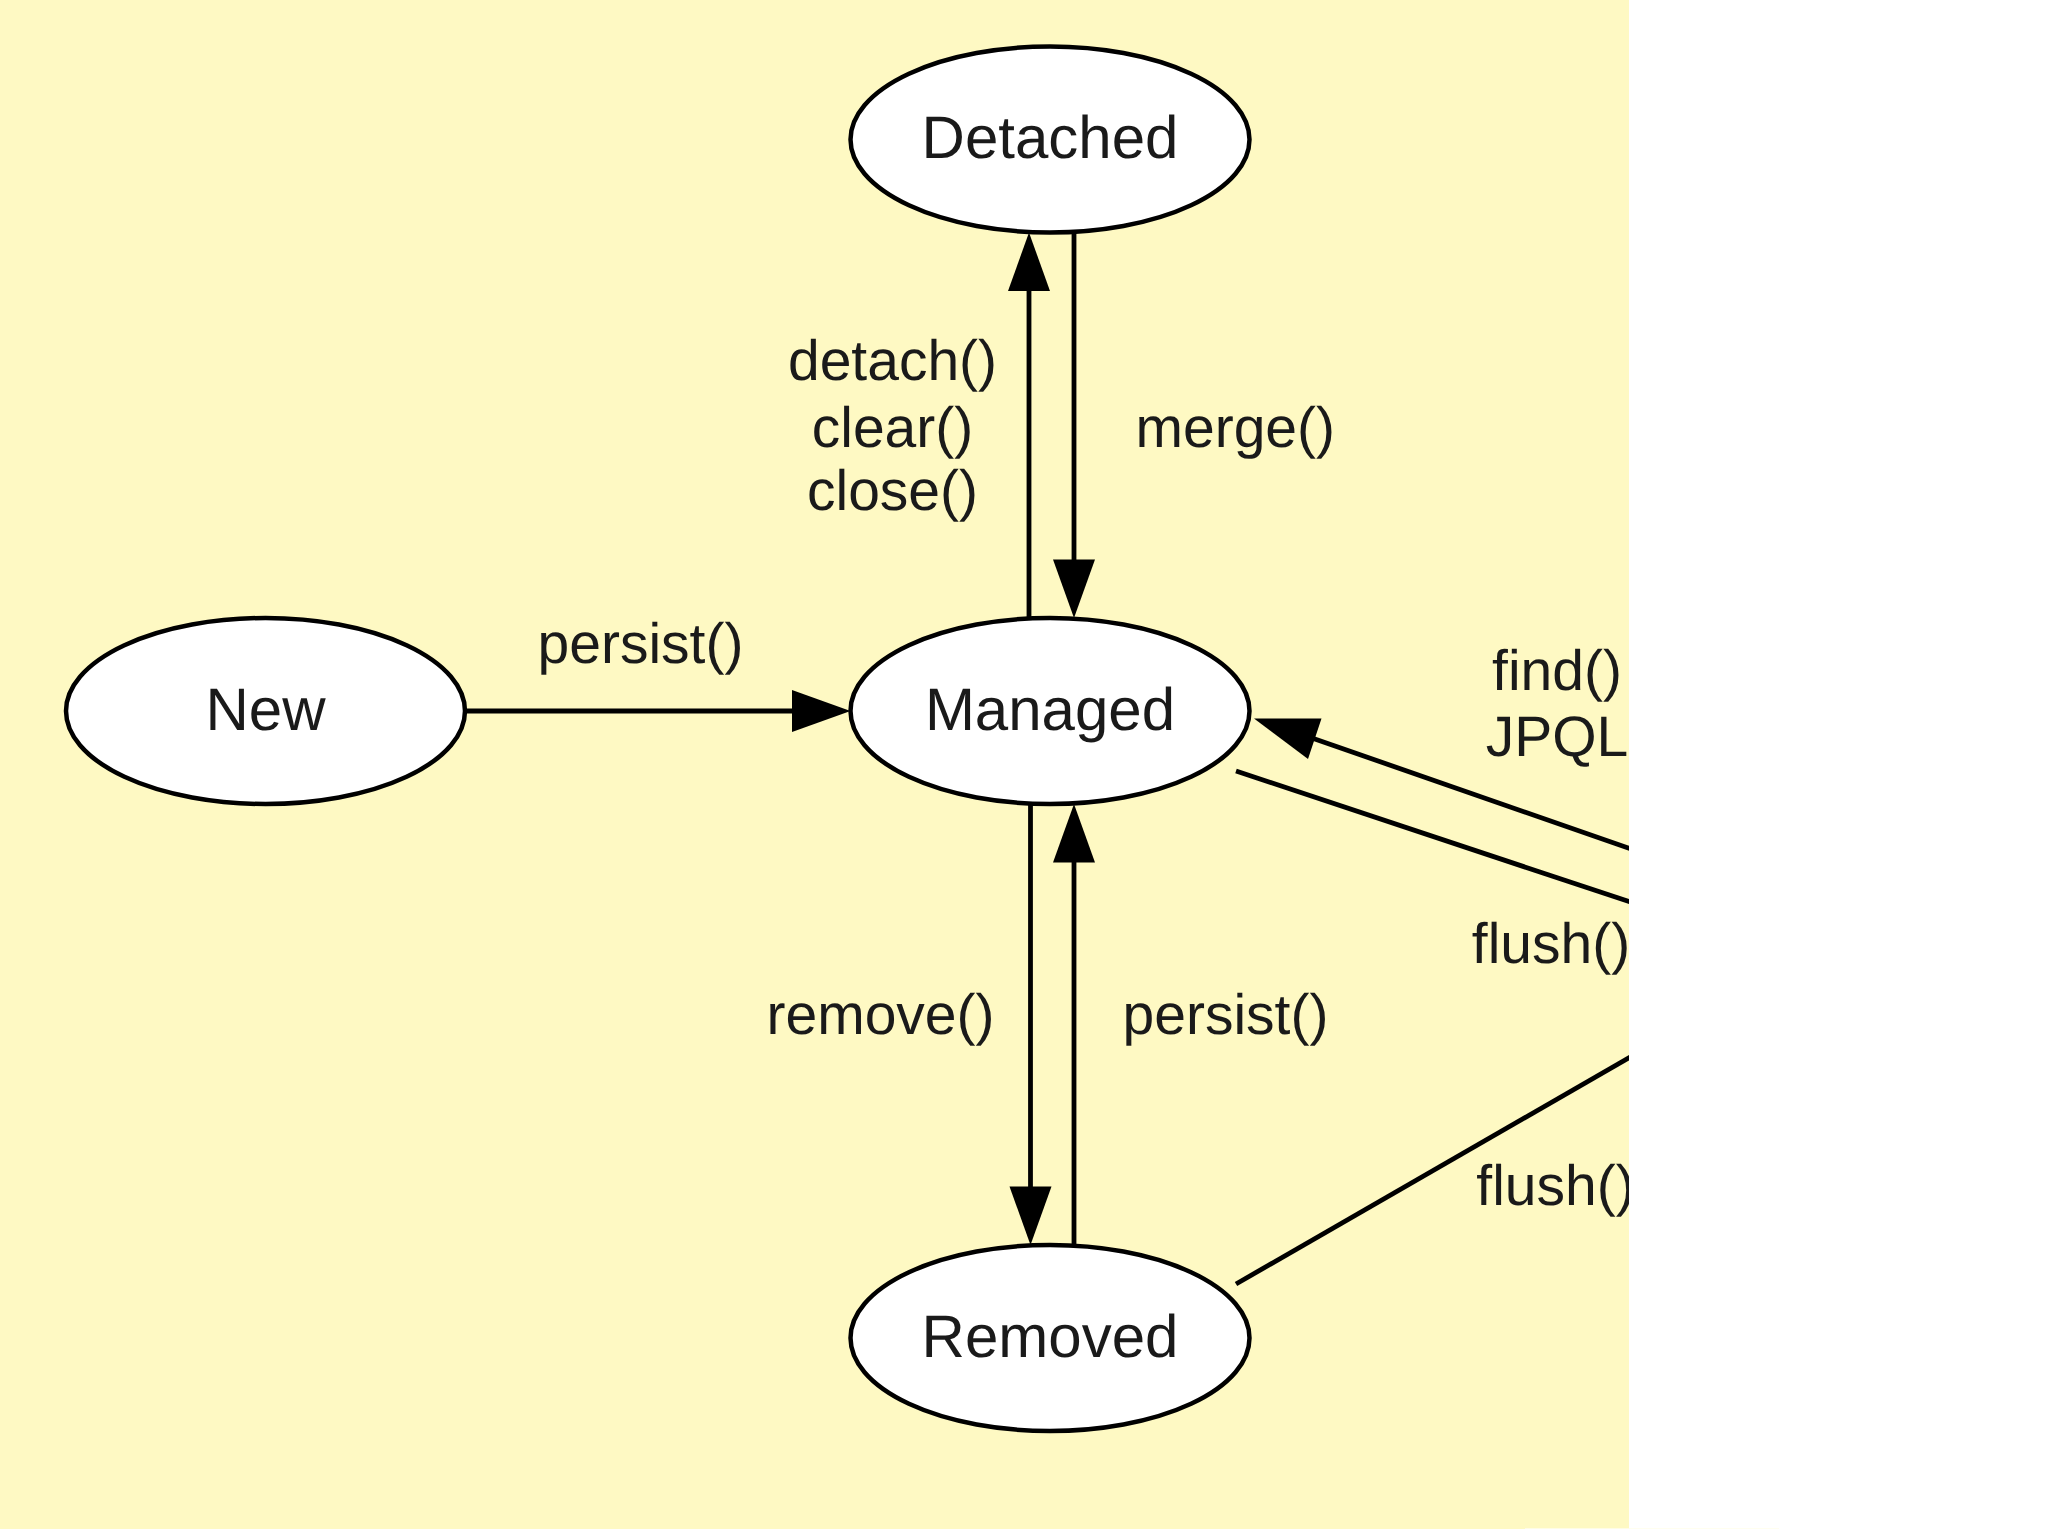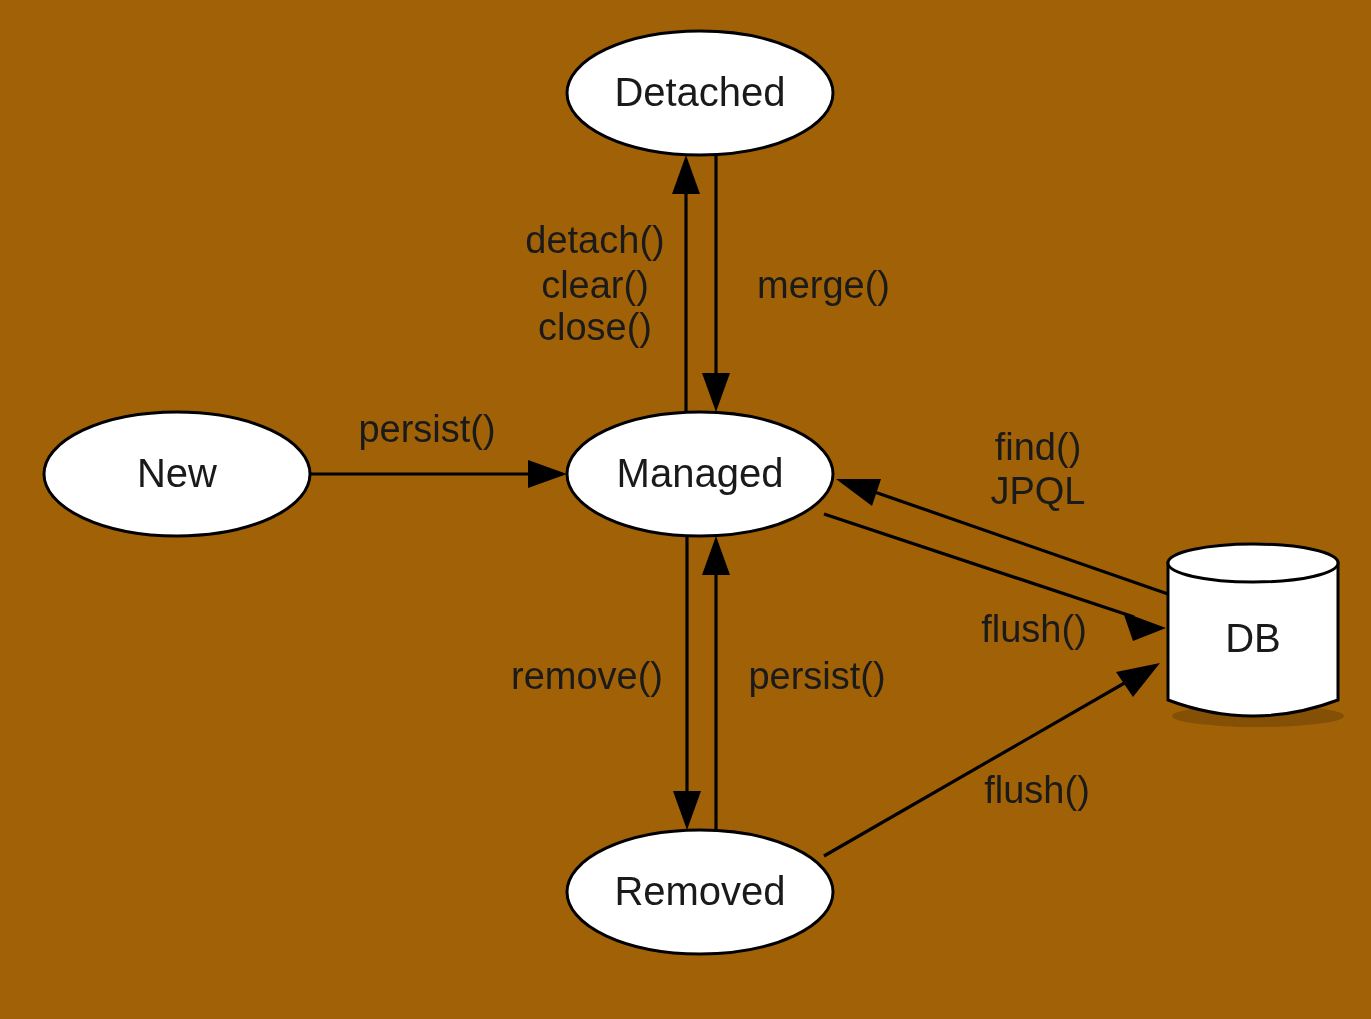--- a/index.html
+++ b/index.html
@@ -2,23 +2,23 @@
 <html><head>
 <meta charset="utf-8">
 <style>
   html, body {
     margin: 0;
     padding: 0;
     background: #ffffff;
   }
   #canvas-wrap {
     position: relative;
-    width: 1371px;
+    width: 1086px;
     height: 1019px;
-    background: #a16207;
+    background: #fef9c3;
     overflow: hidden;
     font-family: "Liberation Sans", sans-serif;
   }
   svg#diagram {
     display: block;
     width: 1371px;
     height: 1019px;
   }
   .node-shape {
     fill: #ffffff;

